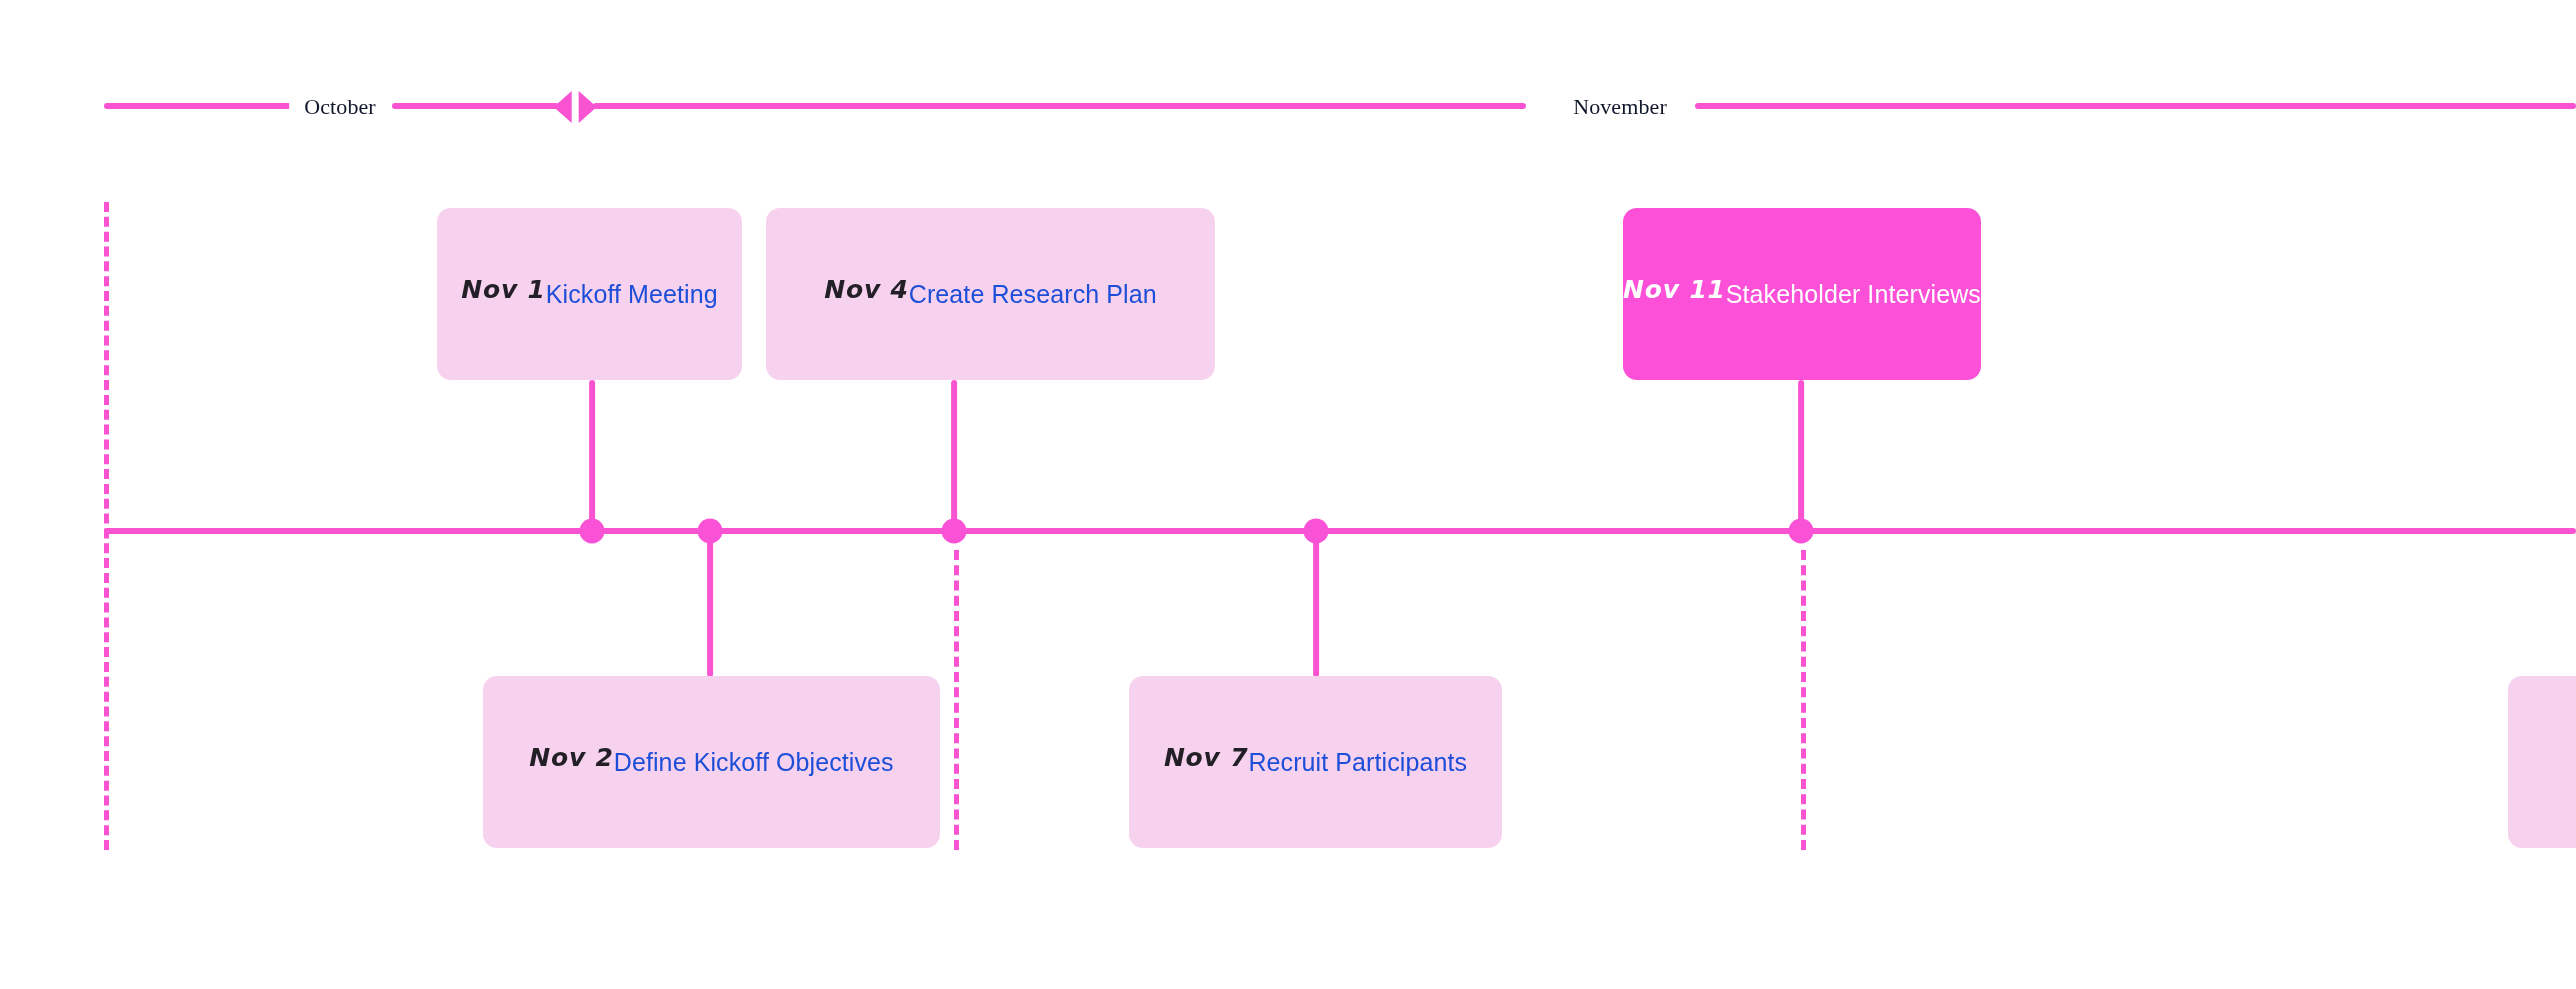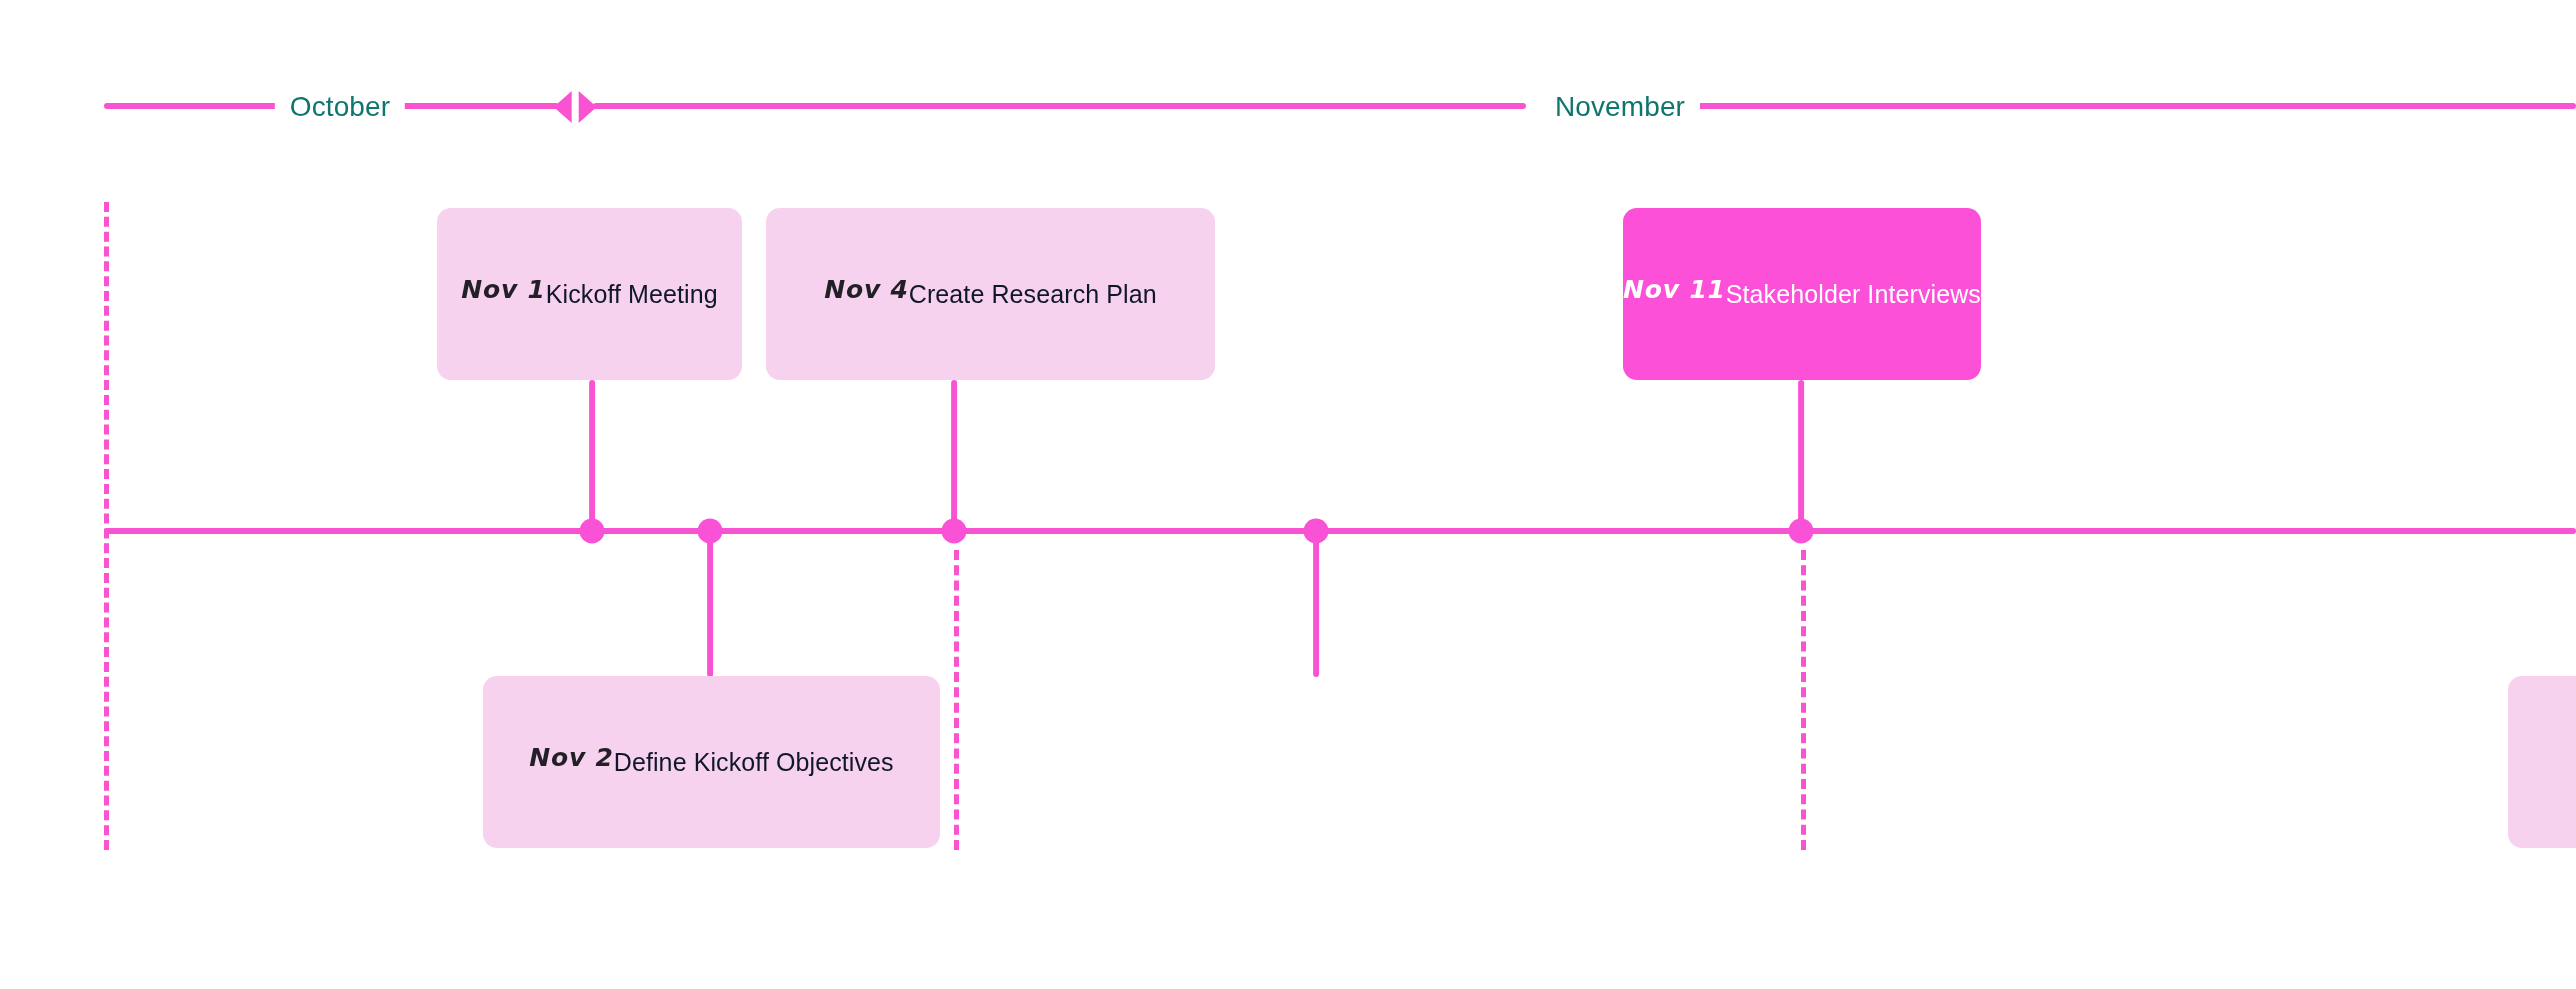--- a/index.html
+++ b/index.html
@@ -29,27 +29,28 @@
     height: 167px;
   }
   .rail-seg {
     position: absolute;
     height: 5.8px;
     background: #F953D2;
     border-radius: 3.3px;
   }
   .month-label {
     position: absolute;
-    font-size: 28px;
-    color: #0f766e;
+    font-size: 22px;
+    color: #0f172a;
     letter-spacing: 0.1px;
     white-space: nowrap;
     transform: translate(-50%, -50%);
     background: #ffffff;
     padding: 0 15px;
+    font-family: Liberation Serif, serif;
   }
   .month-arrows {
     position: absolute;
     top: 107px;
     transform: translate(-50%, -50%);
     display: flex;
     align-items: center;
     gap: 6.7px;
   }
   .tri-left {
@@ -123,21 +124,21 @@
     font-style: italic;
     font-weight: bold;
     font-size: 25px;
     color: #231f26;
     letter-spacing: 0.8px;
     margin-bottom: 8.3px;
     white-space: nowrap;
   }
   .card-title {
     font-size: 25px;
-    color: #0f172a;
+    color: #1d4ed8;
     white-space: nowrap;
     letter-spacing: 0.1px;
   }
   .card.highlight .card-date,
   .card.highlight .card-title {
     color: #ffffff;
   }
 </style>
 </head>
 <body>
@@ -191,17 +192,21 @@
   <div class="card highlight" style="left:1623px; top:208px; width:358px; height:172px;">
     <div class="card-date">Nov 11</div>
     <div class="card-title">Stakeholder Interviews</div>
   </div>
 
   <div class="card" style="left:483px; top:676px; width:457px; height:172px;">
     <div class="card-date">Nov 2</div>
     <div class="card-title">Define Kickoff Objectives</div>
   </div>
 
+  <div class="card" style="left:1129px; top:676px; width:373px; height:172px;">
+    <div class="card-date">Nov 7</div>
+    <div class="card-title">Recruit Participants</div>
+  </div>
 
   <div class="card" style="left:2508px; top:676px; width:250px; height:172px;"></div>
 
 </div>
 
 
 </body></html>

